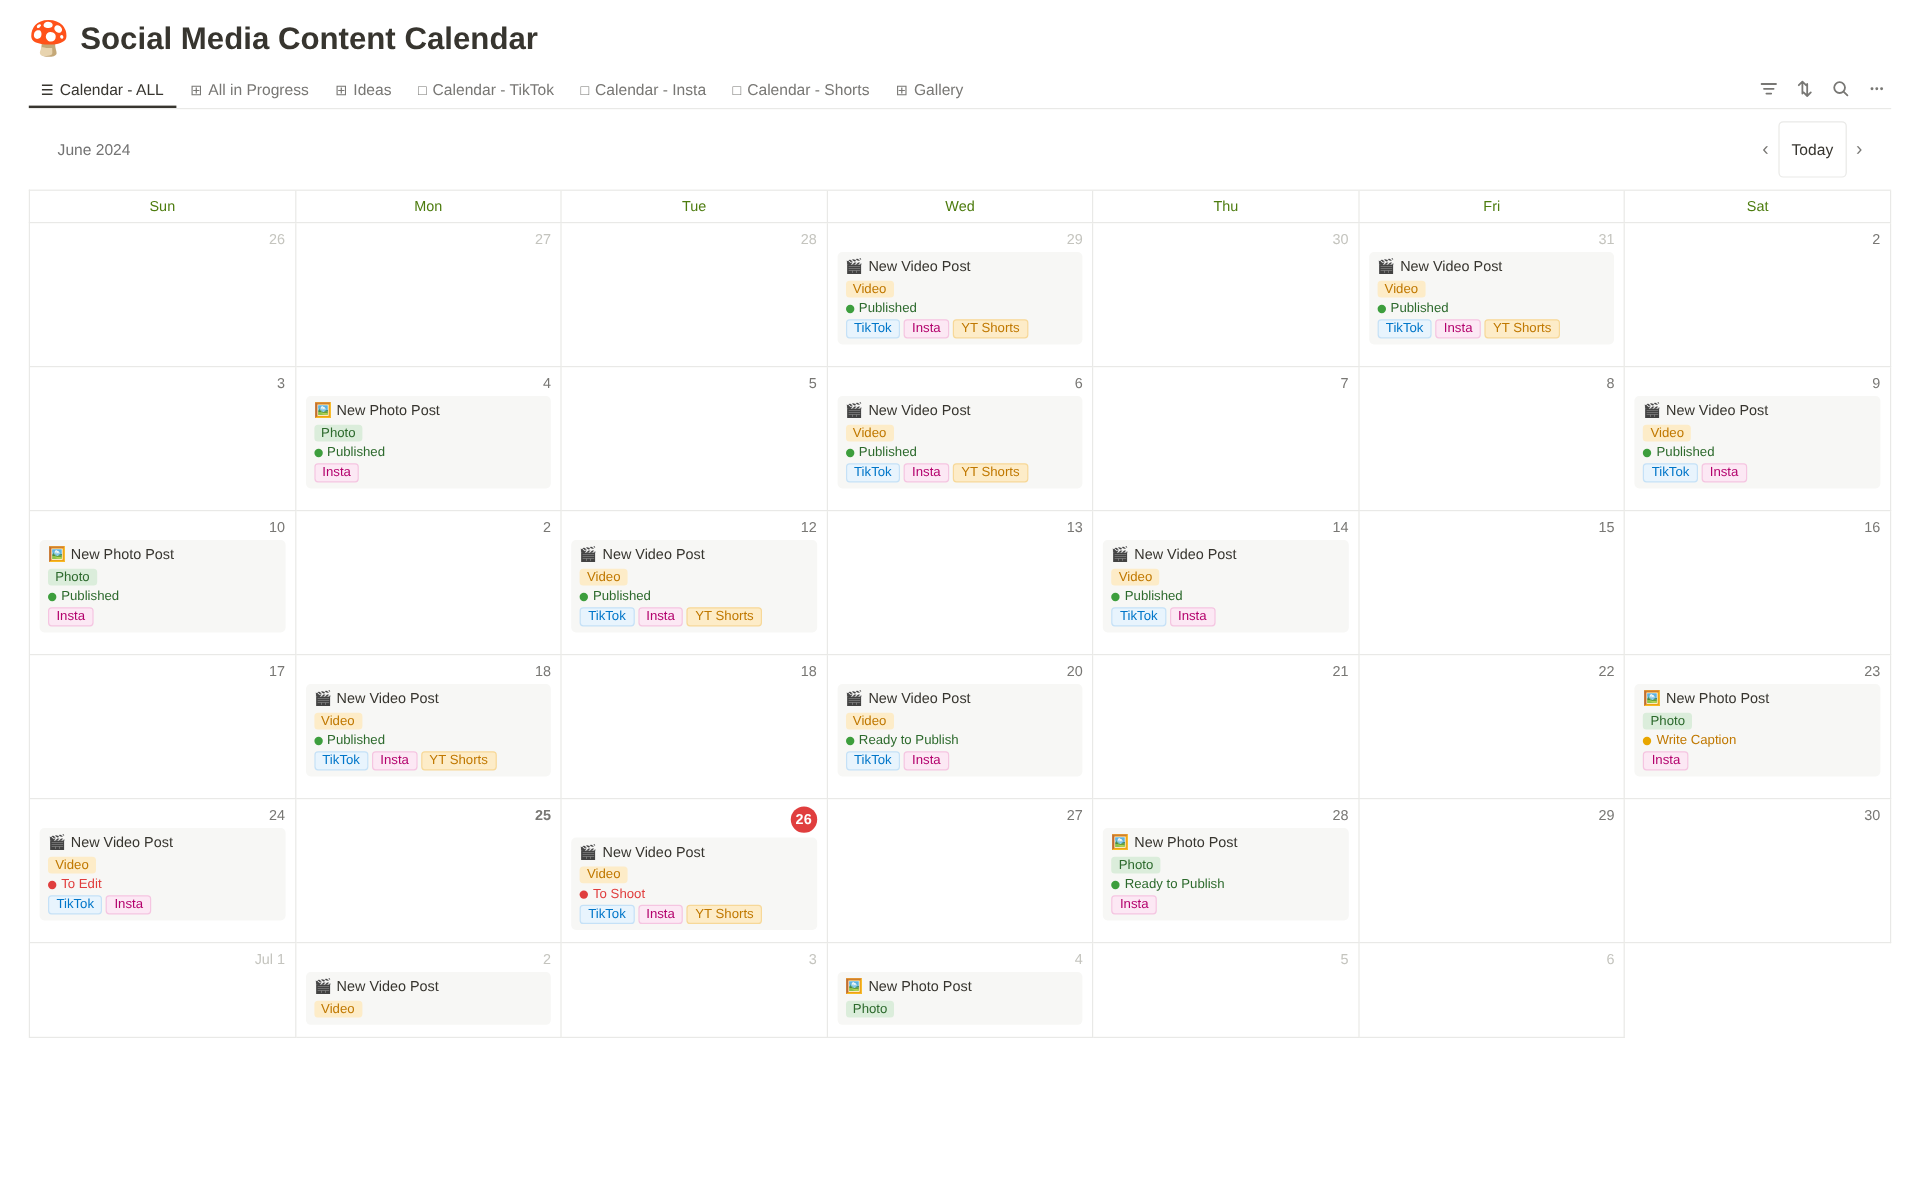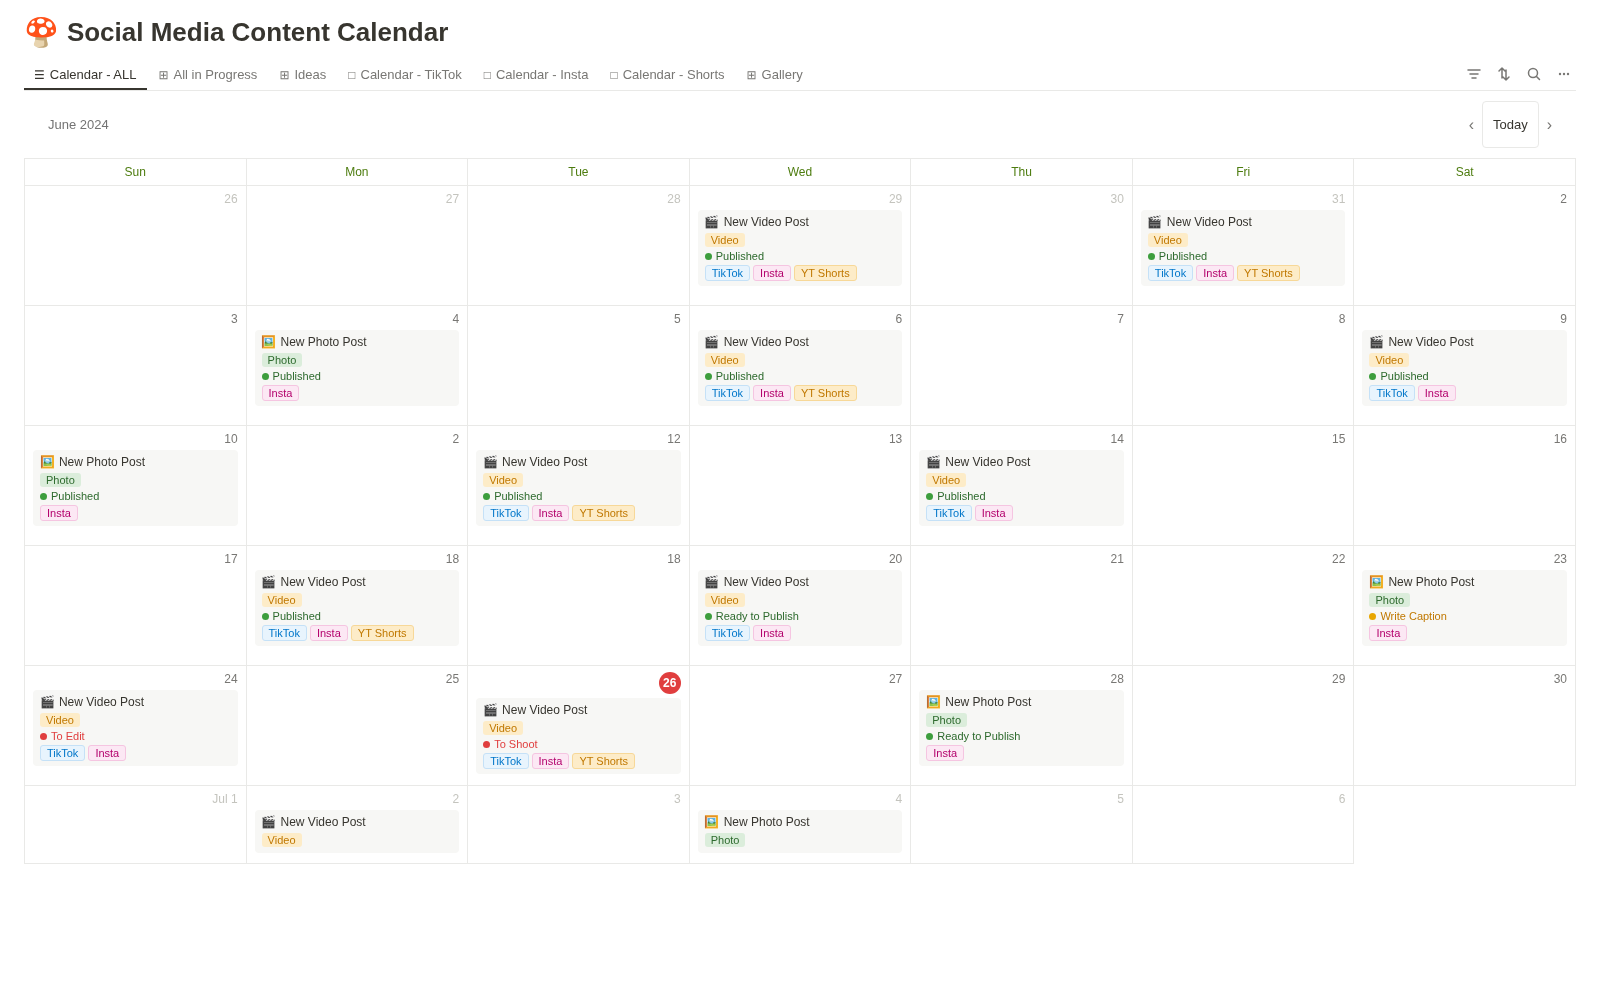--- a/index.html
+++ b/index.html
@@ -311,21 +311,21 @@
         <div style="text-align: right; margin-bottom: 4px; font-size: 12px; color: rgb(120, 119, 116);">24</div>
         <div class="event"><div class="event-title"><span>🎬</span> New Video Post</div><span class="tag tag-video">Video</span><div class="status status-toedit">
             <span class="status-dot"></span>
             <span>To Edit</span>
           </div><div class="platform-tags">
             <span class="ptag ptag-tiktok">TikTok</span>
             <span class="ptag ptag-insta">Insta</span>
           </div></div>
       </div>
       <div class="cal-cell" style="min-height: 120px;">
-        <div style="text-align: right; margin-bottom: 4px; font-size: 12px; color: rgb(120, 119, 116);">25</div>
+        <div style="text-align: right; margin-bottom: 4px; font-size: 12px; color: rgb(120, 119, 116); font-weight: bold;">25</div>
       </div>
       <div class="cal-cell" style="min-height: 120px;">
         <div style="text-align: right; margin-bottom: 4px;"><span style="background:#e03e3e;color:#fff;border-radius:50%;width:22px;height:22px;display:inline-flex;align-items:center;justify-content:center;font-size:12px;font-weight:600;">26</span></div>
         <div class="event"><div class="event-title"><span>🎬</span> New Video Post</div><span class="tag tag-video">Video</span><div class="status status-toshoot">
             <span class="status-dot"></span>
             <span>To Shoot</span>
           </div><div class="platform-tags">
             <span class="ptag ptag-tiktok">TikTok</span>
             <span class="ptag ptag-insta">Insta</span>
             <span class="ptag ptag-yt">YT Shorts</span>

